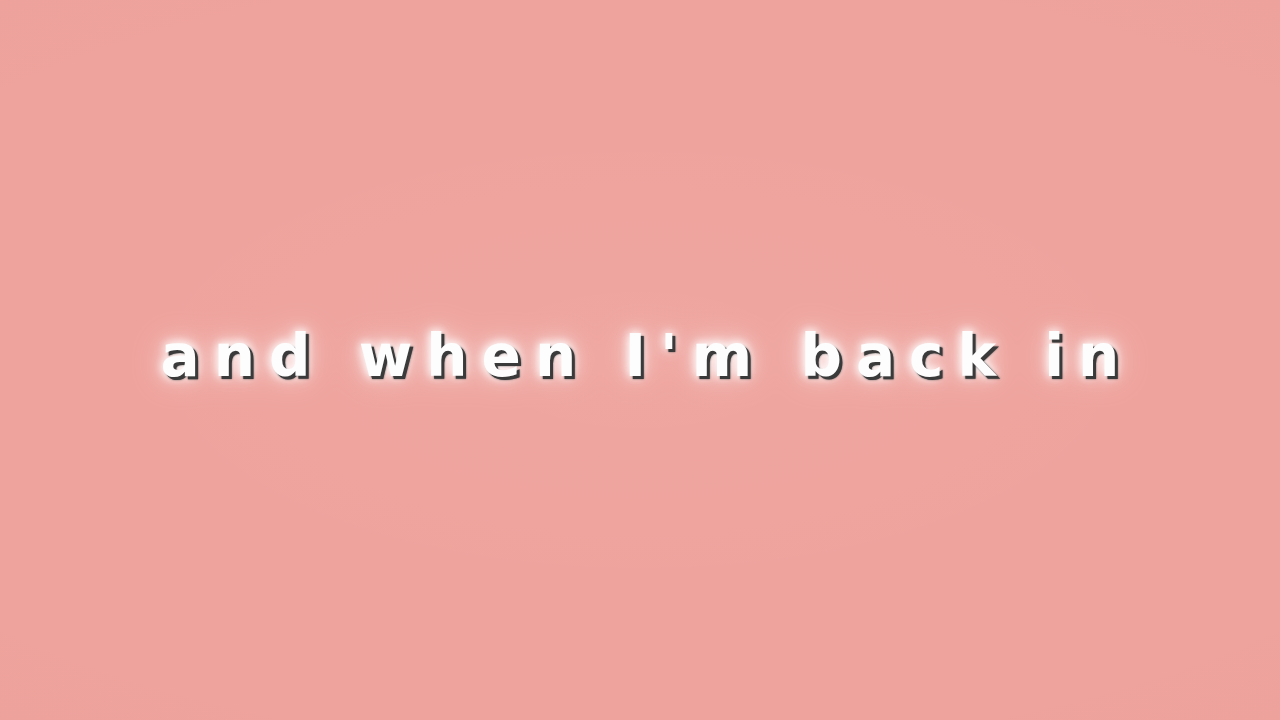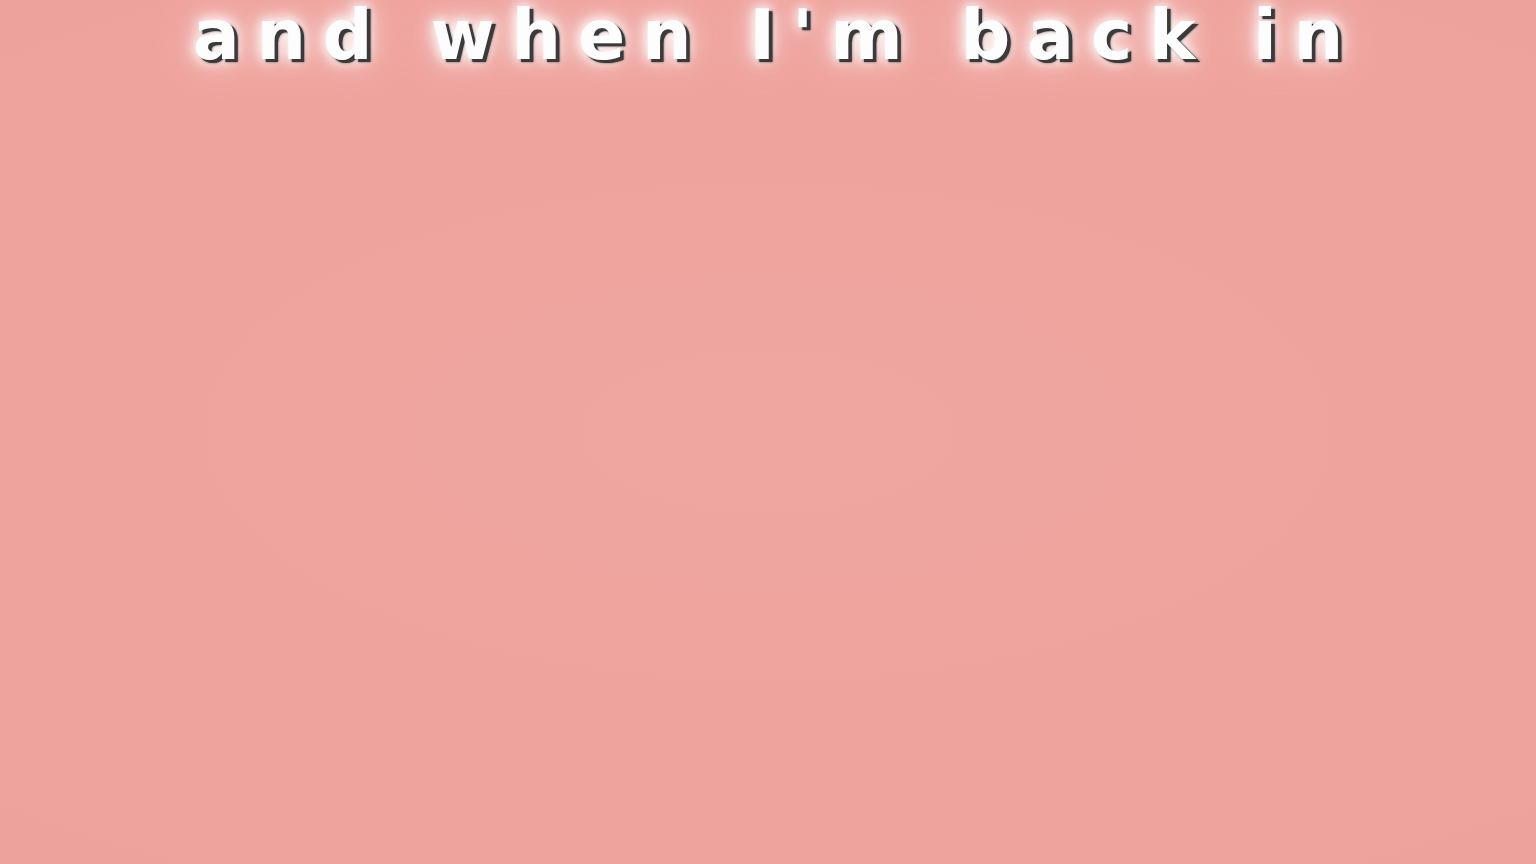--- a/index.html
+++ b/index.html
@@ -40,21 +40,21 @@
   }
 
   
   .caption-layer {
     position: absolute;
     left: 0;
     right: 0;
     top: 0;
     height: 720px;
     display: flex;
-    align-items: flex-start;
+    align-items: center;
     justify-content: center;
     
     padding-bottom: 6px;
     box-sizing: border-box;
     z-index: 3;
   }
 
   .caption-stack {
     position: relative;
     display: inline-block;

